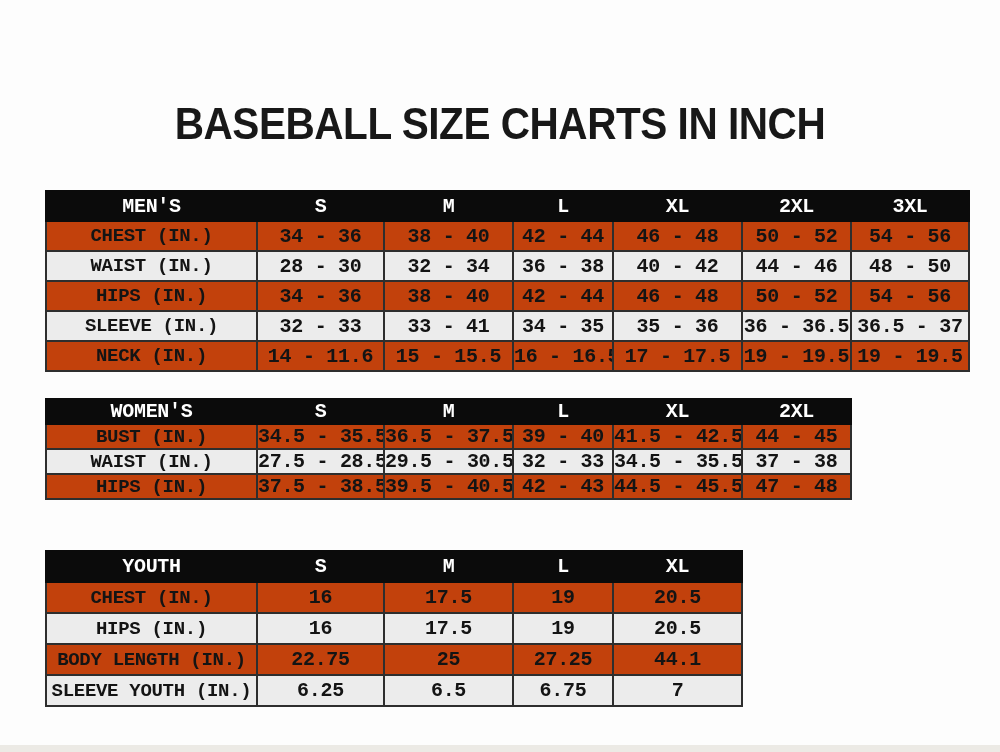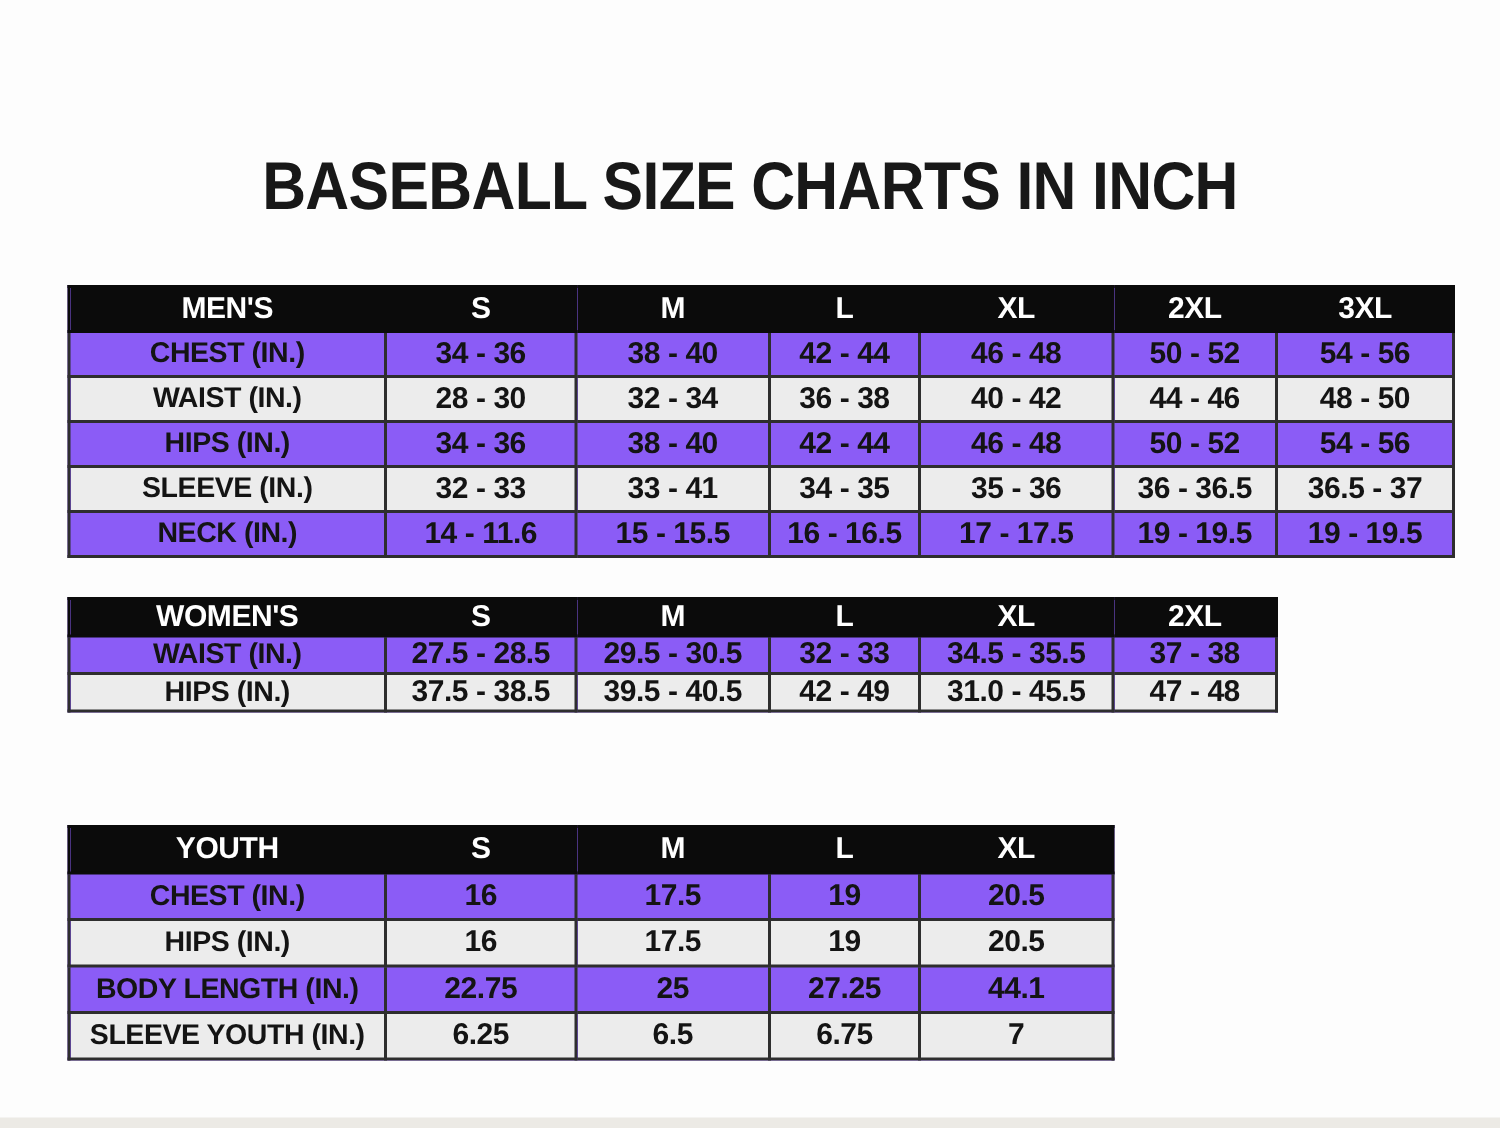--- a/index.html
+++ b/index.html
@@ -12,22 +12,23 @@
   .page-title{
     position:absolute;top:70px;left:0;width:1000px;height:50px;
     text-align:center;font-size:45px;line-height:48px;font-weight:700;
     letter-spacing:-0.5px;color:#181818;
     transform:scaleX(0.90);transform-origin:50% 50%;
     white-space:nowrap;
   }
   table.sizes{
     position:absolute;left:45px;
     border-collapse:collapse;table-layout:fixed;
-    background:#8b5cf6;
+    background:#c2410c;
     border:2px solid #22c55e;
+    font-family:Liberation Mono, monospace;
   }
   .sizes th,.sizes td{
     border:2px solid #2e2e2e;
     padding:0;margin:0;
     text-align:center;vertical-align:middle;
     font-weight:700;
     letter-spacing:-0.3px;
     overflow:hidden;white-space:nowrap;
   }
   .sizes thead th{
@@ -128,33 +129,41 @@
         <th>WOMEN'S</th>
         <th>S</th>
         <th>M</th>
         <th>L</th>
         <th>XL</th>
         <th>2XL</th>
       </tr>
     </thead>
   <tbody>
       <tr>
+        <th>BUST (IN.)</th>
+        <td>34.5 - 35.5</td>
+        <td>36.5 - 37.5</td>
+        <td>39 - 40</td>
+        <td>41.5 - 42.5</td>
+        <td>44 - 45</td>
+      </tr>
+      <tr>
         <th>WAIST (IN.)</th>
         <td>27.5 - 28.5</td>
         <td>29.5 - 30.5</td>
         <td>32 - 33</td>
         <td>34.5 - 35.5</td>
         <td>37 - 38</td>
       </tr>
       <tr>
         <th>HIPS (IN.)</th>
         <td>37.5 - 38.5</td>
         <td>39.5 - 40.5</td>
-        <td>42 - 49</td>
-        <td>31.0 - 45.5</td>
+        <td>42 - 43</td>
+        <td>44.5 - 45.5</td>
         <td>47 - 48</td>
       </tr>
     </tbody>
 </table>
 
 <table class="sizes t-youth">
   <thead>
       <tr>
         <th>YOUTH</th>
         <th>S</th>

